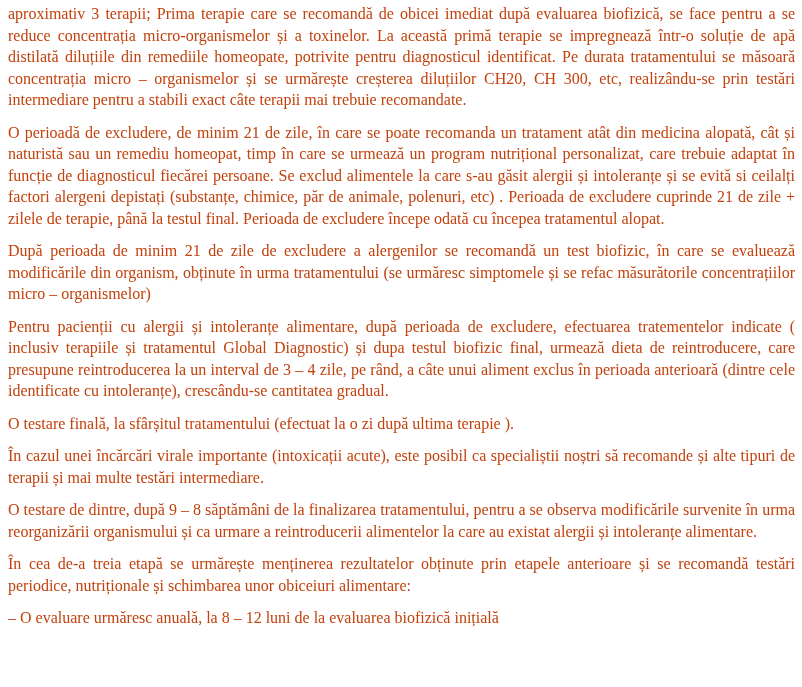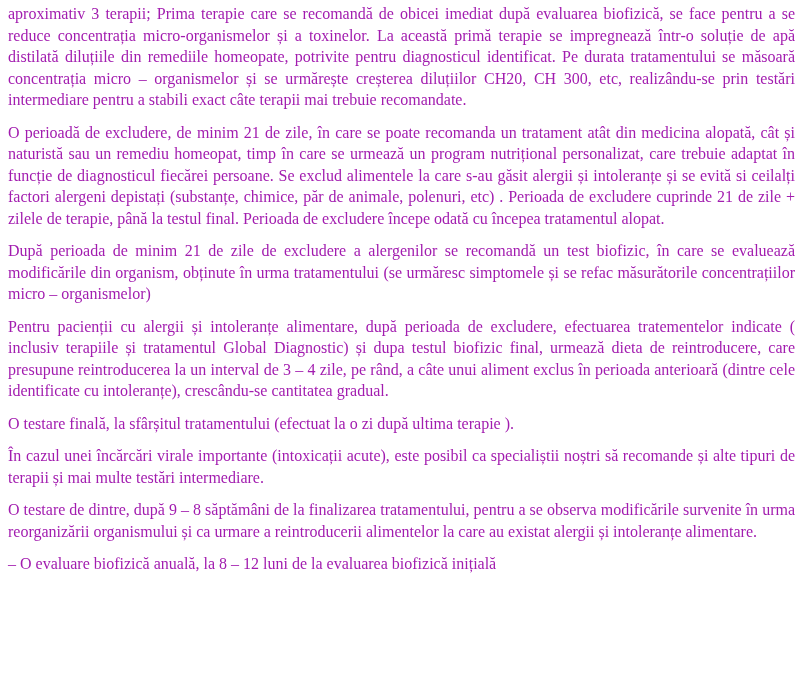--- a/index.html
+++ b/index.html
@@ -14,21 +14,21 @@
     overflow: hidden;
   }
   .page {
     width: 100%;
     height: 100%;
     box-sizing: border-box;
     padding: 3px 7px 0 8px;
     font-family: "Liberation Serif", "DejaVu Serif", serif;
     font-size: 16px;
     line-height: 21.5px;
-    color: #a21caf;
+    color: #c2410c;
     background: #ffffff;
   }
   .para {
     margin: 0 0 11px 0;
     text-align: justify;
   }
   .para strong {
     font-weight: normal;
   }
   .para strong:empty {
@@ -47,16 +47,17 @@
   <p class="para"><span>După perioada de minim 21 de zile de excludere a alergenilor se recomandă un test biofizic, în care se evaluează modificările din organism, obținute în urma tratamentului (se urmăresc simptomele și se refac măsurătorile concentrațiilor micro – organismelor)</span></p>
 
   <p class="para"><span>Pentru pacienții cu alergii și intoleranțe alimentare, după perioada de excludere, efectuarea tratementelor indicate ( inclusiv terapiile și tratamentul Global Diagnostic) și dupa testul biofizic final, urmează dieta de reintroducere, care presupune reintroducerea la un interval de 3 – 4 zile, pe rând, a câte unui aliment exclus în perioada anterioară (dintre cele identificate cu intoleranțe), crescându-se cantitatea gradual.</span></p>
 
   <p class="para"><strong>O testare finală</strong><span>, la sfârșitul tratamentului (efectuat la o zi după ultima terapie ).</span></p>
 
   <p class="para"><span>În cazul unei încărcări virale importante (intoxicații acute), este posibil ca specialiștii noștri să recomande și alte tipuri de terapii și mai multe testări intermediare.</span></p>
 
   <p class="para"><strong>O testare de dintre</strong><span>, după 9 – 8 săptămâni de la finalizarea tratamentului, pentru a se observa modificările survenite în urma reorganizării organismului și ca urmare a reintroducerii alimentelor la care au existat alergii și intoleranțe alimentare.</span></p>
 
+  <p class="para"><span>În cea de-a treia etapă se urmărește menținerea rezultatelor obținute prin etapele anterioare și se recomandă testări periodice, nutriționale și schimbarea unor obiceiuri alimentare:</span></p>
 
-  <p class="para"><strong>– O evaluare biofizică anuală</strong><span>, la 8 – 12 luni de la evaluarea biofizică inițială</span></p>
+  <p class="para"><strong>– O evaluare urmăresc anuală</strong><span>, la 8 – 12 luni de la evaluarea biofizică inițială</span></p>
 
 </div>
 
 </body></html>

